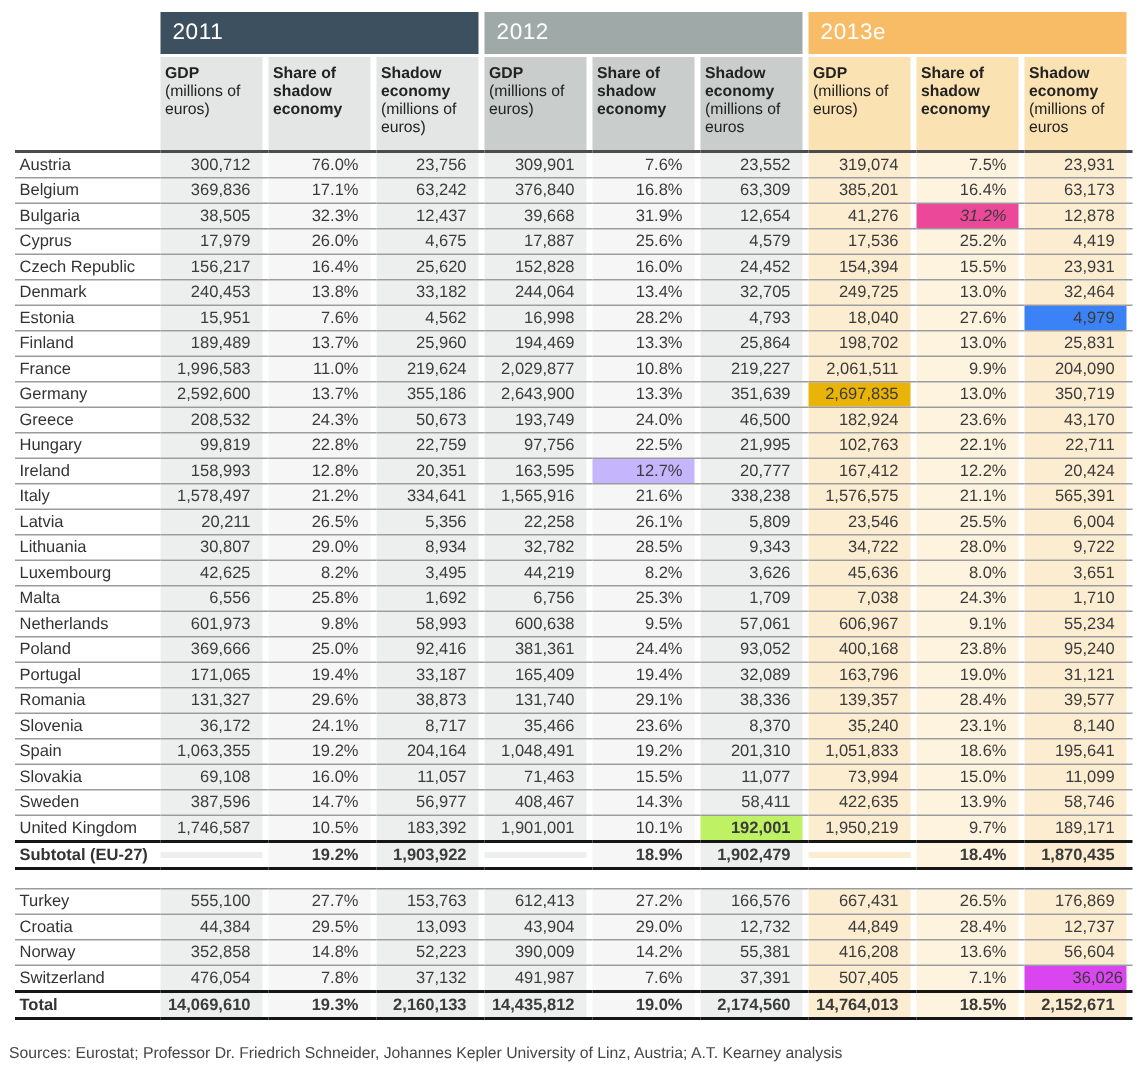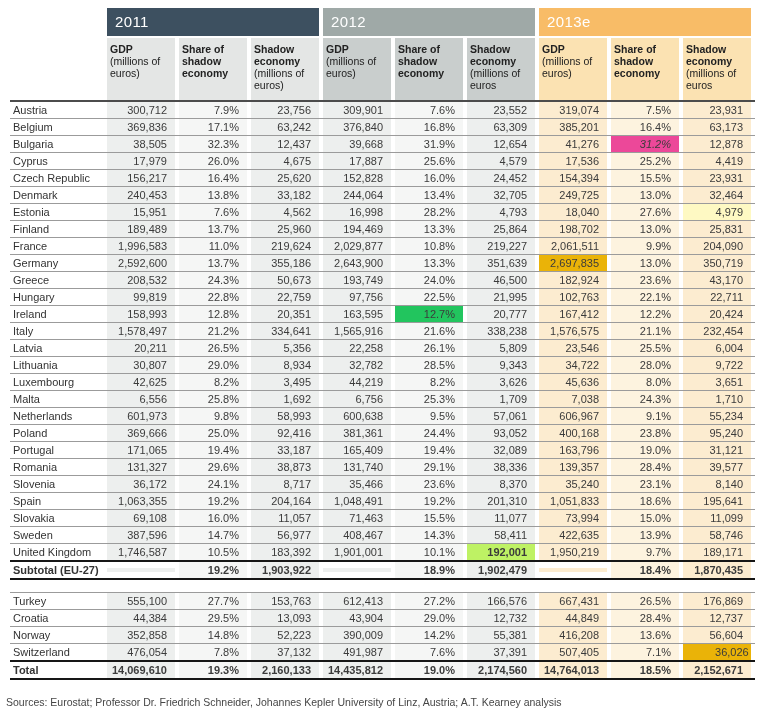--- a/index.html
+++ b/index.html
@@ -127,21 +127,21 @@
           </th>
       </tr>
     </thead>
     <tbody id="rows">
         <tr>
           <td class="name">Austria</td>
           <td>
             <div class="in" style="background: rgb(237, 239, 238);">300,712</div>
           </td>
           <td>
-            <div class="in" style="background: rgb(245, 246, 245);">7.9%</div>
+            <div class="in" style="background: rgb(245, 246, 245);">76.0%</div>
           </td>
           <td>
             <div class="in" style="background: rgb(237, 239, 238);">23,756</div>
           </td>
           <td>
             <div class="in" style="background: rgb(237, 239, 238);">309,901</div>
           </td>
           <td>
             <div class="in" style="background: rgb(245, 246, 245);">7.6%</div>
           </td>
@@ -328,21 +328,21 @@
           <td>
             <div class="in" style="background: rgb(237, 239, 238);">4,793</div>
           </td>
           <td>
             <div class="in" style="background: rgb(252, 236, 208);">18,040</div>
           </td>
           <td>
             <div class="in" style="background: rgb(253, 243, 223);">27.6%</div>
           </td>
           <td>
-            <div class="in" style="background: #fef9c3;">4,979</div>
+            <div class="in" style="background: #3b82f6;">4,979</div>
           </td>
         </tr>
         <tr>
           <td class="name">Finland</td>
           <td>
             <div class="in" style="background: rgb(237, 239, 238);">189,489</div>
           </td>
           <td>
             <div class="in" style="background: rgb(245, 246, 245);">13.7%</div>
           </td>
@@ -496,21 +496,21 @@
           <td>
             <div class="in" style="background: rgb(245, 246, 245);">12.8%</div>
           </td>
           <td>
             <div class="in" style="background: rgb(237, 239, 238);">20,351</div>
           </td>
           <td>
             <div class="in" style="background: rgb(237, 239, 238);">163,595</div>
           </td>
           <td>
-            <div class="in" style="background: #22c55e;">12.7%</div>
+            <div class="in" style="background: #c4b5fd;">12.7%</div>
           </td>
           <td>
             <div class="in" style="background: rgb(237, 239, 238);">20,777</div>
           </td>
           <td>
             <div class="in" style="background: rgb(252, 236, 208);">167,412</div>
           </td>
           <td>
             <div class="in" style="background: rgb(253, 243, 223);">12.2%</div>
           </td>
@@ -538,21 +538,21 @@
           <td>
             <div class="in" style="background: rgb(237, 239, 238);">338,238</div>
           </td>
           <td>
             <div class="in" style="background: rgb(252, 236, 208);">1,576,575</div>
           </td>
           <td>
             <div class="in" style="background: rgb(253, 243, 223);">21.1%</div>
           </td>
           <td>
-            <div class="in" style="background: rgb(252, 236, 208);">232,454</div>
+            <div class="in" style="background: rgb(252, 236, 208);">565,391</div>
           </td>
         </tr>
         <tr>
           <td class="name">Latvia</td>
           <td>
             <div class="in" style="background: rgb(237, 239, 238);">20,211</div>
           </td>
           <td>
             <div class="in" style="background: rgb(245, 246, 245);">26.5%</div>
           </td>
@@ -1090,21 +1090,21 @@
           <td>
             <div class="in" style="background: rgb(237, 239, 238);">37,391</div>
           </td>
           <td>
             <div class="in" style="background: rgb(252, 236, 208);">507,405</div>
           </td>
           <td>
             <div class="in" style="background: rgb(253, 243, 223);">7.1%</div>
           </td>
           <td>
-            <div class="in" style="background: #eab308; padding-left: 32px;">36,026</div>
+            <div class="in" style="background: #d946ef; padding-left: 32px;">36,026</div>
           </td>
         </tr>
         <tr class="heavy">
           <td class="name">Total</td>
           <td>
             <div class="in" style="background: rgb(237, 239, 238);">14,069,610</div>
           </td>
           <td>
             <div class="in" style="background: rgb(245, 246, 245);">19.3%</div>
           </td>

